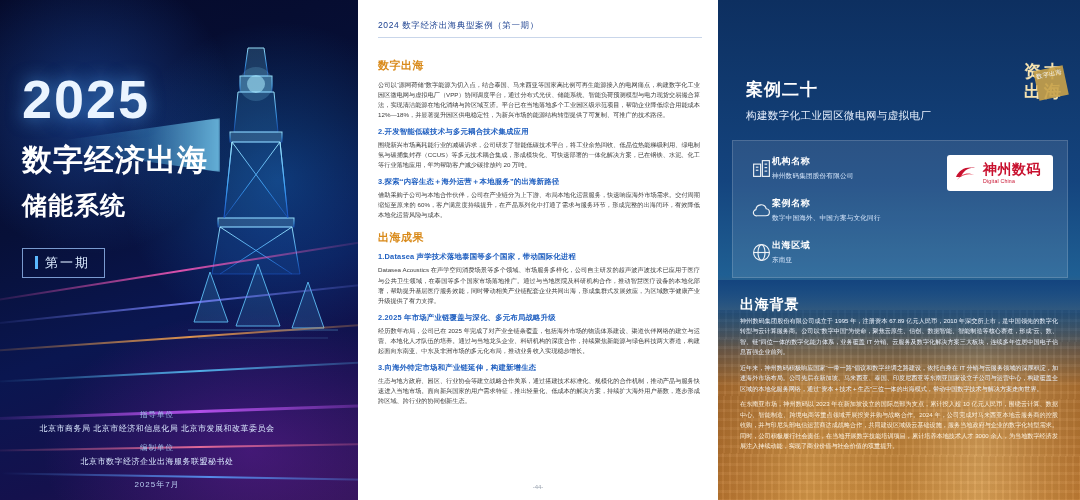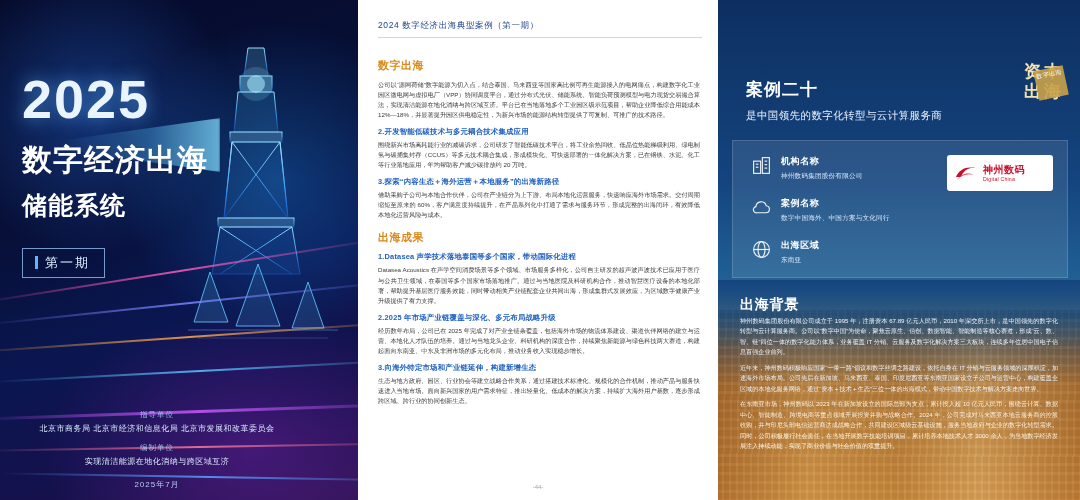--- a/index.html
+++ b/index.html
@@ -278,22 +278,21 @@
     position: absolute;
     left: 14px; top: 140px;
     width: 334px; height: 136px;
     background: rgba(255,255,255,0.10);
     border: 1px solid rgba(255,255,255,0.16);
   }
   .info-row {
     position: absolute;
     left: 18px;
     display: flex;
-    align-items: flex-start;
-    gap: 9px;
+    align-items: center;
   }
   .info-row.r1 { top: 14px; }
   .info-row.r2 { top: 56px; }
   .info-row.r3 { top: 98px; }
   .info-ico {
     width: 21px; height: 21px;
     flex: 0 0 21px;
     opacity: .92;
   }
   .info-label {
@@ -318,21 +317,21 @@
     align-items: center;
     gap: 4px;
     padding: 0 6px;
     box-sizing: border-box;
   }
   .logo-mark {
     width: 26px; height: 26px;
     flex: 0 0 26px;
   }
   .logo-text-cn {
-    font-size: 10px;
+    font-size: 14px;
     font-weight: bold;
     color: #c8102e;
     letter-spacing: .5px;
     line-height: 1.1;
   }
   .logo-text-en {
     font-size: 5.2px;
     color: #c8102e;
     letter-spacing: .2px;
     margin-top: 1px;
@@ -437,21 +436,21 @@
       <div class="cover-line2">储能系统</div>
       <div class="cover-issue">
         <span class="cover-issue-bar"></span><span>第一期</span>
       </div>
     </div>
 
     <div class="cover-footer">
       <div class="cf-label">指导单位</div>
       <div class="cf-org">北京市商务局 北京市经济和信息化局   北京市发展和改革委员会</div>
       <div class="cf-label" style="margin-top:9px;">编制单位</div>
-      <div class="cf-org">实现清洁能源在地化消纳与跨区域互济</div>
+      <div class="cf-org">北京市数字经济企业出海服务联盟秘书处</div>
       <div class="cf-date">2025年7月</div>
     </div>
   </div>
 
   <div class="textpage">
     <div class="tp-header">
       <div class="tp-header-title">2024 数字经济出海典型案例（第一期）</div>
       <div class="tp-header-rule"></div>
     </div>
 
@@ -481,21 +480,21 @@
 
     <div class="tp-pagenum">-44-</div>
   </div>
 
   <div class="casepage">
     <div class="case-photo"></div>
     <div class="case-photo-fade"></div>
 
     <div class="case-head">
       <div class="case-no">案例二十</div>
-      <div class="case-sub">是中国领先的数字化转型与云计算服务商</div>
+      <div class="case-sub">构建数字化工业园区微电网与虚拟电厂</div>
     </div>
 
     <div class="case-badge">
       <div class="b1">资本</div>
       <div class="b2">出海</div>
       <div class="badge-seal">
         <span>数字出海</span>
       </div>
     </div>
 

